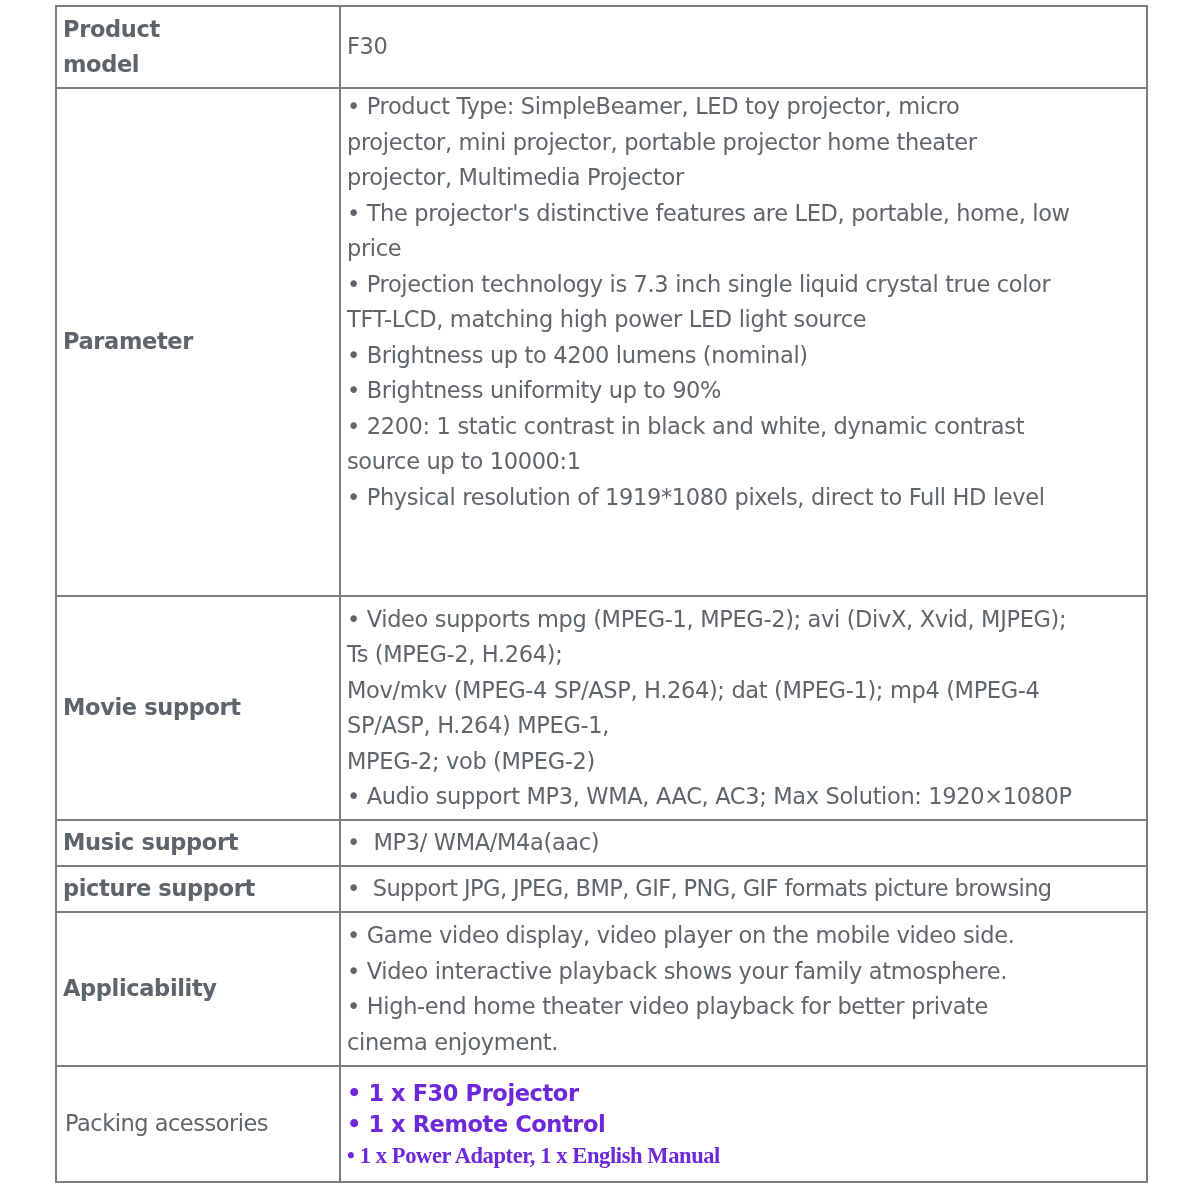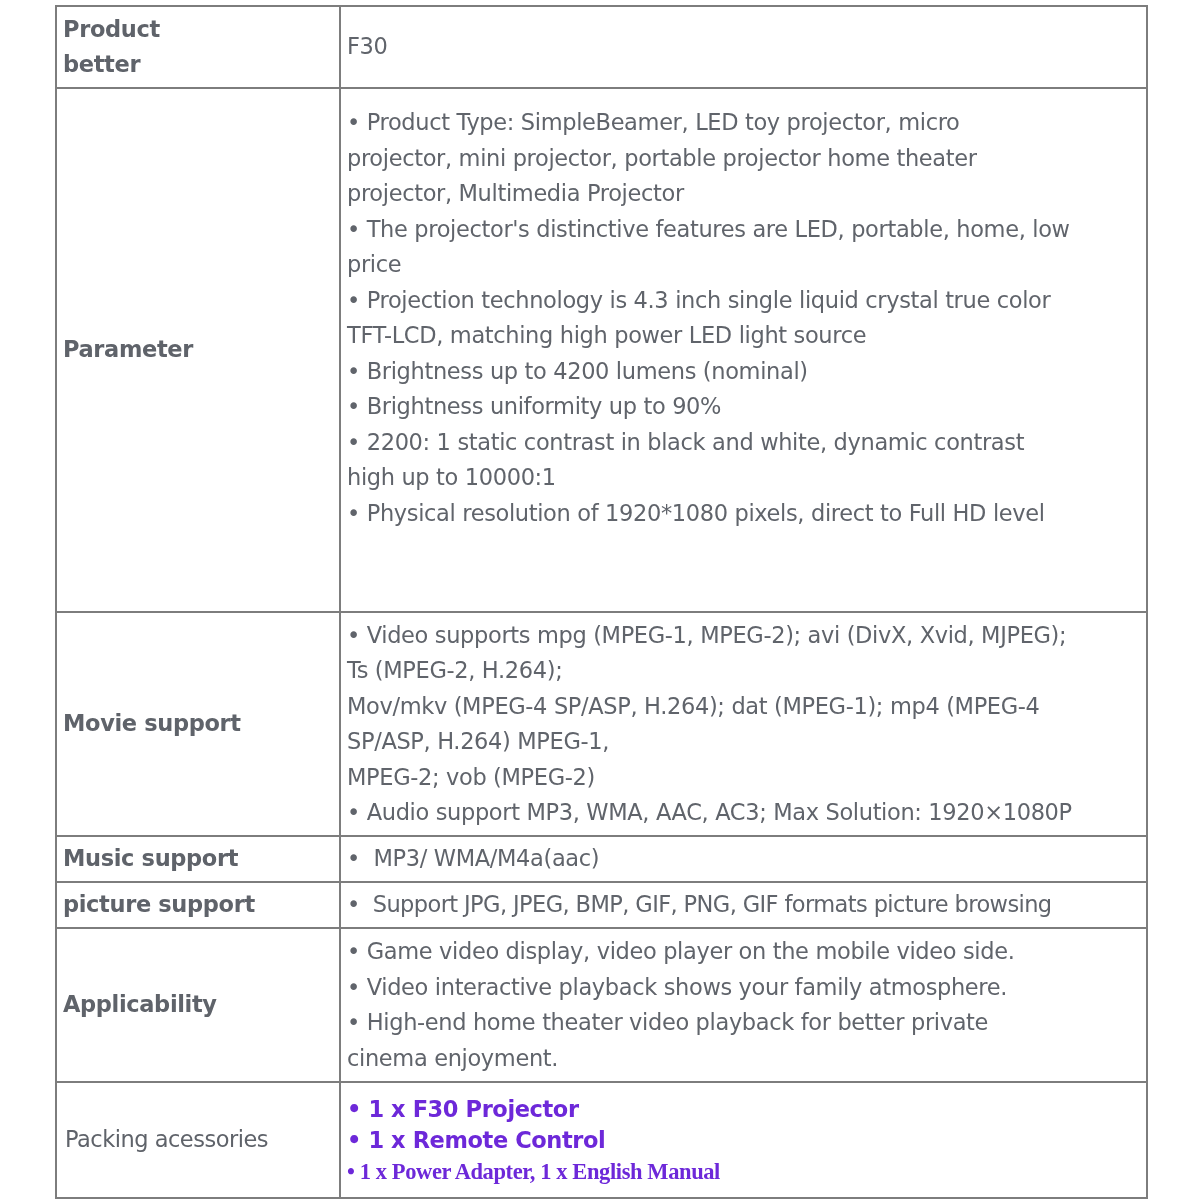--- a/index.html
+++ b/index.html
@@ -27,59 +27,59 @@
     font-weight: bold;
     color: #5f636a;
     letter-spacing: -0.8px;
   }
   td.label.normal { font-weight: normal; letter-spacing: -0.5px; padding-left: 8px; }
   td.value { padding-left: 6px; padding-right: 4px; }
   .line { display: block; white-space: nowrap; }
   .bold-list .line { font-weight: bold; color: #6d28d9; letter-spacing: -0.4px; }
   tr.r0 td { height: 80px; }
   tr.r0 td.label { line-height: 35px; border-radius: 7px; }
-  tr.r1 td { height: 506px; vertical-align: top; padding-top: 16px; }
+  tr.r1 td { height: 506px; vertical-align: top; padding-top: 0; }
   tr.r1 td.label { vertical-align: middle; padding-top: 0; }
   tr.r2 td { height: 222px; }
   tr.r3 td { height: 44px; border-radius: 8px; }
   tr.r4 td { height: 44px; }
   tr.r5 td { height: 152px; }
   tr.r6 td { height: 114px; }
 </style>
 </head>
 <body>
 
 <table class="spec">
   <tbody>
 
     <tr class="r0">
       <td class="label">
         <span class="line">Product</span>
-        <span class="line">better</span>
+        <span class="line">model</span>
       </td>
       <td class="value">
         <span class="line">F30</span>
       </td>
     </tr>
 
     <tr class="r1">
       <td class="label">Parameter</td>
       <td class="value">
         <span class="line">• Product Type: SimpleBeamer, LED toy projector, micro</span>
         <span class="line">projector, mini projector, portable projector home theater</span>
         <span class="line">projector, Multimedia Projector</span>
         <span class="line">• The projector's distinctive features are LED, portable, home, low</span>
         <span class="line">price</span>
-        <span class="line">• Projection technology is 4.3 inch single liquid crystal true color</span>
+        <span class="line">• Projection technology is 7.3 inch single liquid crystal true color</span>
         <span class="line">TFT-LCD, matching high power LED light source</span>
         <span class="line">• Brightness up to 4200 lumens (nominal)</span>
         <span class="line">• Brightness uniformity up to 90%</span>
         <span class="line">• 2200: 1 static contrast in black and white, dynamic contrast</span>
-        <span class="line">high up to 10000:1</span>
-        <span class="line">• Physical resolution of 1920*1080 pixels, direct to Full HD level</span>
+        <span class="line">source up to 10000:1</span>
+        <span class="line">• Physical resolution of 1919*1080 pixels, direct to Full HD level</span>
       </td>
     </tr>
 
     <tr class="r2">
       <td class="label">Movie support</td>
       <td class="value">
         <span class="line">• Video supports mpg (MPEG-1, MPEG-2); avi (DivX, Xvid, MJPEG);</span>
         <span class="line">Ts (MPEG-2, H.264);</span>
         <span class="line">Mov/mkv (MPEG-4 SP/ASP, H.264); dat (MPEG-1); mp4 (MPEG-4</span>
         <span class="line">SP/ASP, H.264) MPEG-1,</span>

